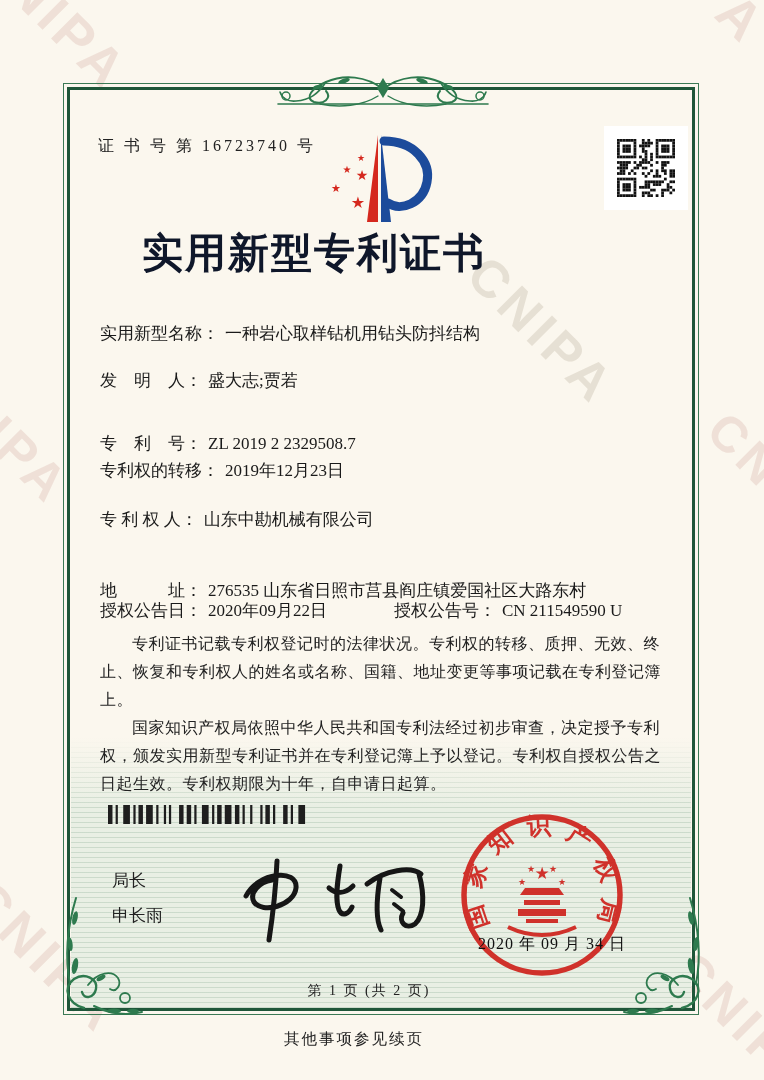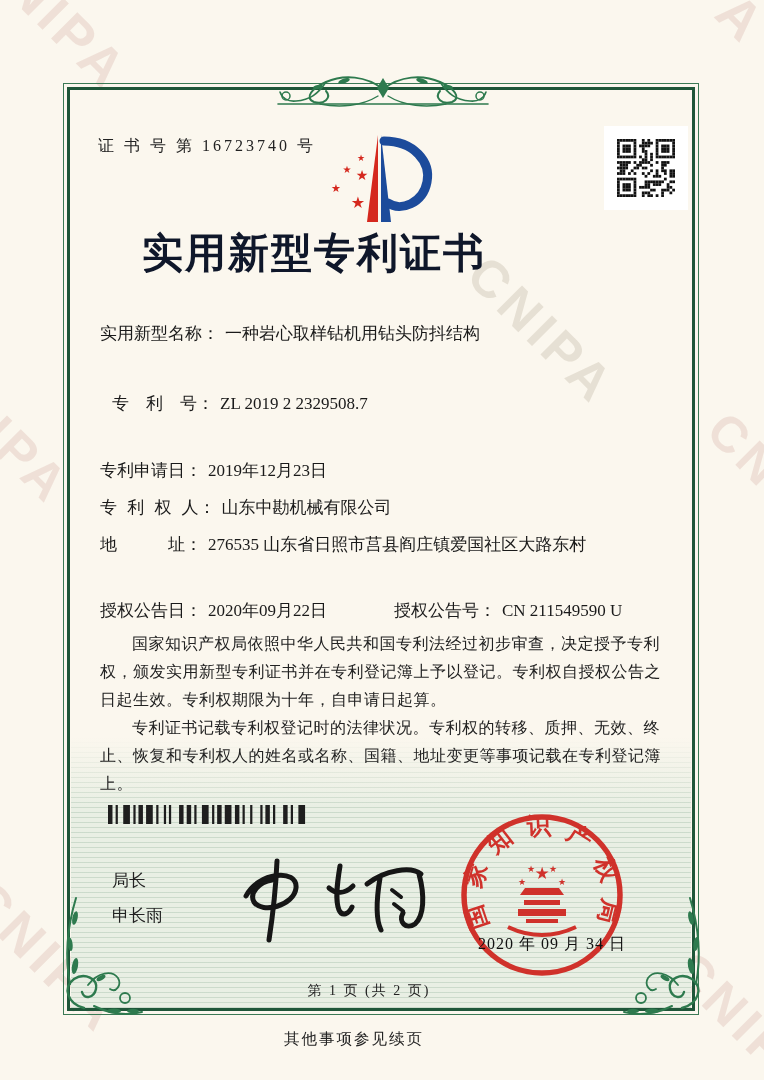--- a/index.html
+++ b/index.html
@@ -367,40 +367,43 @@
       <rect x="33.14" y="55.24" width="2.76" height="2.76" fill="#111"></rect>
       <rect x="38.67" y="55.24" width="2.76" height="2.76" fill="#111"></rect>
       <rect x="44.19" y="55.24" width="2.76" height="2.76" fill="#111"></rect>
     </svg>
 
   <div class="title">实用新型专利证书</div>
 
   <div class="field-row" style="top:322px;">
     <span class="lab">实用新型名称：</span><span class="val">一种岩心取样钻机用钻头防抖结构</span>
   </div>
-  <div class="field-row" style="top:392px;margin-left:12px;">
+  <div class="field-row" style="top:369px;">
+    <span class="lab">发　明　人：</span><span class="val">盛大志;贾若</span>
+  </div>
+  <div class="field-row" style="top:432px;">
     <span class="lab">专　利　号：</span><span class="val">ZL 2019 2 2329508.7</span>
   </div>
   <div class="field-row" style="top:459px;">
-    <span class="lab">专利申请日：</span><span class="val">2019年12月23日</span>
-  </div>
-  <div class="field-row" style="top:496px;font-family:Liberation Mono, monospace;">
+    <span class="lab">专利权的转移：</span><span class="val">2019年12月23日</span>
+  </div>
+  <div class="field-row" style="top:508px;">
     <span class="lab">专 利 权 人：</span><span class="val">山东中勘机械有限公司</span>
   </div>
-  <div class="field-row" style="top:533px;">
+  <div class="field-row" style="top:579px;">
     <span class="lab">地　　　址：</span><span class="val">276535 山东省日照市莒县阎庄镇爱国社区大路东村</span>
   </div>
   <div class="field-row" style="top:599px;">
     <span class="lab">授权公告日：</span><span class="val">2020年09月22日</span>
     <span class="pair2"><span class="lab">授权公告号：</span><span class="val">CN 211549590 U</span></span>
   </div>
 
   <div class="body-text">
+    <p>专利证书记载专利权登记时的法律状况。专利权的转移、质押、无效、终止、恢复和专利权人的姓名或名称、国籍、地址变更等事项记载在专利登记簿上。</p>
     <p>国家知识产权局依照中华人民共和国专利法经过初步审查，决定授予专利权，颁发实用新型专利证书并在专利登记簿上予以登记。专利权自授权公告之日起生效。专利权期限为十年，自申请日起算。</p>
-    <p>专利证书记载专利权登记时的法律状况。专利权的转移、质押、无效、终止、恢复和专利权人的姓名或名称、国籍、地址变更等事项记载在专利登记簿上。</p>
   </div>
 
   <svg class="barcode" width="198" height="19" viewBox="0 0 198 19">
       <rect x="0.00" y="0" width="4.47" height="19" fill="#1e1e1e"></rect>
       <rect x="7.62" y="0" width="2.23" height="19" fill="#1e1e1e"></rect>
       <rect x="15.23" y="0" width="6.70" height="19" fill="#1e1e1e"></rect>
       <rect x="25.38" y="0" width="2.23" height="19" fill="#1e1e1e"></rect>
       <rect x="30.46" y="0" width="4.47" height="19" fill="#1e1e1e"></rect>
       <rect x="38.08" y="0" width="6.70" height="19" fill="#1e1e1e"></rect>
       <rect x="48.23" y="0" width="2.23" height="19" fill="#1e1e1e"></rect>

